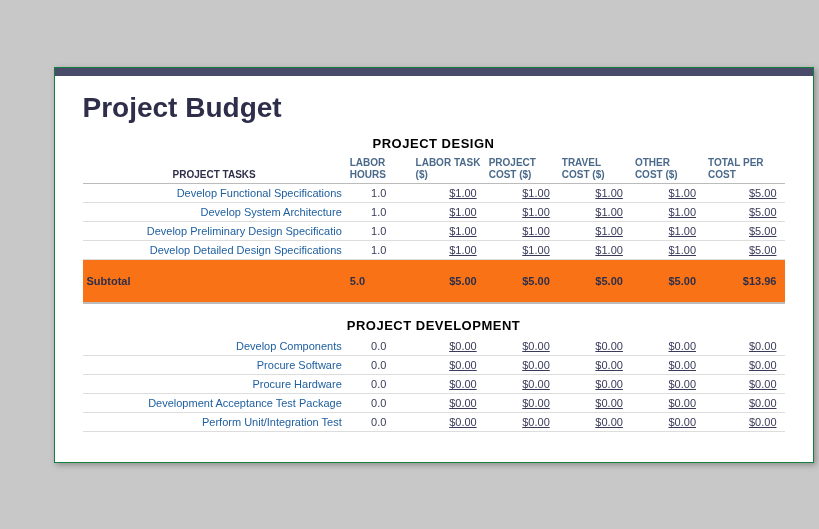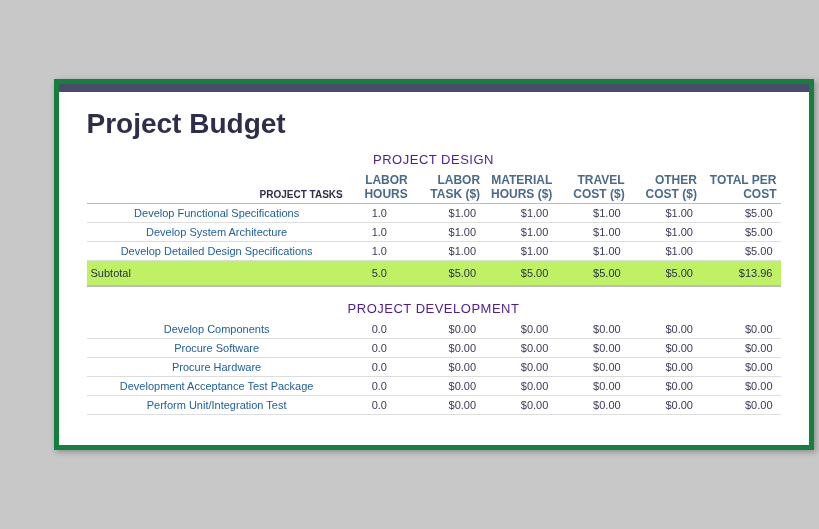--- a/index.html
+++ b/index.html
@@ -7,21 +7,21 @@
       background: #c8c8c8;
       display: flex;
       justify-content: center;
       align-items: center;
       width: 819px;
       height: 529px;
       font-family: Arial, sans-serif;
     }
     .window {
       background: #fff;
-      border: 5px solid #15803d;
+      border: 1px solid #15803d;
       width: 760px;
       padding: 0 0 20px 0;
       box-shadow: 2px 2px 6px rgba(0,0,0,0.3);
       margin-left: 48px;
     }
     .top-bar {
       height: 8px;
       background: #4a4a6a;
       margin-bottom: 0;
     }
@@ -30,76 +30,77 @@
     }
     .page-title {
       font-size: 28px;
       font-weight: bold;
       color: #2e2e4a;
       margin-bottom: 12px;
     }
     .section-title {
       text-align: center;
       font-size: 13px;
-      font-weight: normal;
-      color: #4c1d95;
+      font-weight: bold;
+      color: #000000;
       letter-spacing: 0.5px;
       margin-bottom: 4px;
     }
     table {
       width: 100%;
       border-collapse: collapse;
       font-size: 11px;
     }
     .col-header-row th {
       color: #4a6a8a;
-      font-size: 12px;
-      font-weight: bold;
-      text-align: right;
+      font-size: 10px;
+      font-weight: bold;
+      text-align: left;
       padding: 2px 4px;
       border-bottom: 1px solid #bbb;
       vertical-align: bottom;
       line-height: 1.2;
     }
     .col-header-row th.task-col {
-      text-align: right;
+      text-align: center;
       color: #2e2e4a;
       font-size: 10px;
     }
     .data-row td {
       padding: 3px 4px;
       border-bottom: 1px solid #ddd;
       color: #3a3a5a;
       font-size: 11px;
     }
     .data-row td.task-name {
-      text-align: center;
+      text-align: right;
       color: #2060a0;
     }
     .data-row td.num-col {
       text-align: center;
     }
     .data-row td.money-col {
       text-align: right;
       padding-right: 8px;
+      text-decoration: underline;
     }
     .subtotal-row td {
-      padding: 6px 4px;
-      background: #bef264;
-      font-weight: normal;
+      padding: 15px 4px;
+      background: #f97316;
+      font-weight: bold;
       font-size: 11px;
       color: #2e2e4a;
       border-top: 1px solid #bbb;
       border-bottom: 2px solid #bbb;
     }
     .subtotal-row td.task-name {
       text-align: left;
     }
     .subtotal-row td.num-col {
-      text-align: center;
+      text-align: left;
     }
     .subtotal-row td.money-col {
       text-align: right;
       padding-right: 8px;
     }
     .section-gap {
       height: 14px;
     }
     .task-col-width { width: 36%; }
     .labor-hours-width { width: 9%; }
@@ -126,38 +127,47 @@
         <col class="material-width">
         <col class="travel-width">
         <col class="other-width">
         <col class="total-width">
       </colgroup>
       <thead>
         <tr class="col-header-row">
           <th class="task-col">PROJECT TASKS</th>
           <th><span>LABOR HOURS</span></th>
           <th><span>LABOR TASK ($)</span></th>
-          <th><span>MATERIAL HOURS ($)</span></th>
+          <th><span>PROJECT COST ($)</span></th>
           <th><span>TRAVEL COST ($)</span></th>
           <th><span>OTHER COST ($)</span></th>
           <th><span>TOTAL PER COST</span></th>
         </tr>
       </thead>
       <tbody id="design-body">
       <tr class="data-row">
     <td class="task-name">Develop Functional Specifications</td>
     <td class="num-col">1.0</td>
     <td class="money-col">$1.00</td>
     <td class="money-col">$1.00</td>
     <td class="money-col">$1.00</td>
     <td class="money-col">$1.00</td>
     <td class="money-col">$5.00</td>
   </tr>
           <tr class="data-row">
     <td class="task-name">Develop System Architecture</td>
+    <td class="num-col">1.0</td>
+    <td class="money-col">$1.00</td>
+    <td class="money-col">$1.00</td>
+    <td class="money-col">$1.00</td>
+    <td class="money-col">$1.00</td>
+    <td class="money-col">$5.00</td>
+  </tr>
+          <tr class="data-row">
+    <td class="task-name">Develop Preliminary Design Specificatio</td>
     <td class="num-col">1.0</td>
     <td class="money-col">$1.00</td>
     <td class="money-col">$1.00</td>
     <td class="money-col">$1.00</td>
     <td class="money-col">$1.00</td>
     <td class="money-col">$5.00</td>
   </tr>
           <tr class="data-row">
     <td class="task-name">Develop Detailed Design Specifications</td>
     <td class="num-col">1.0</td>

